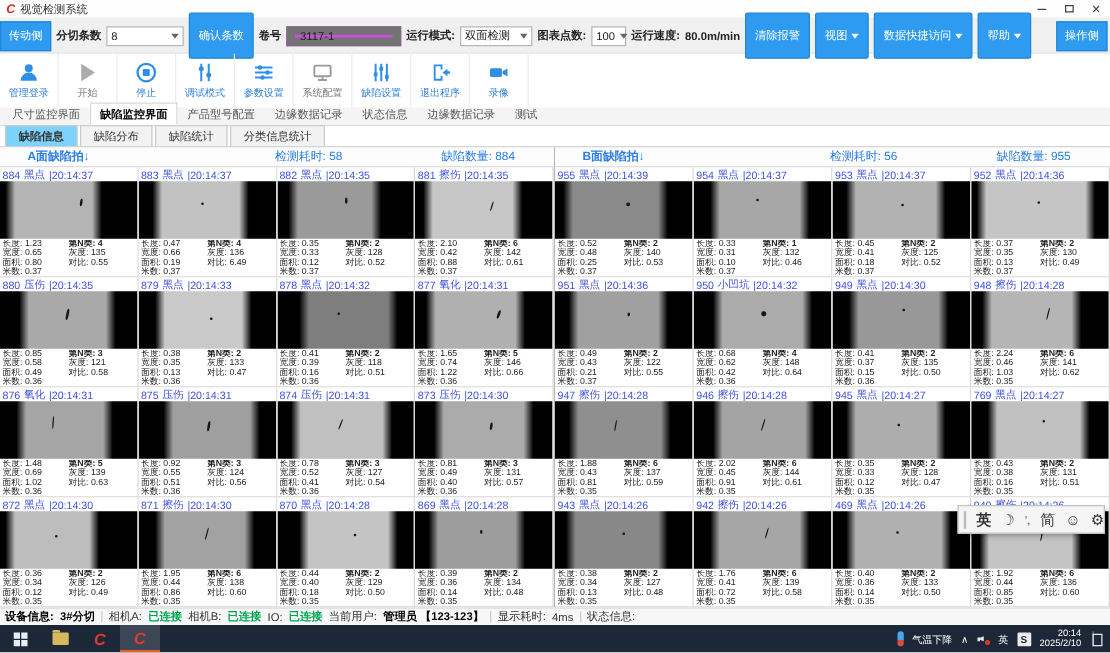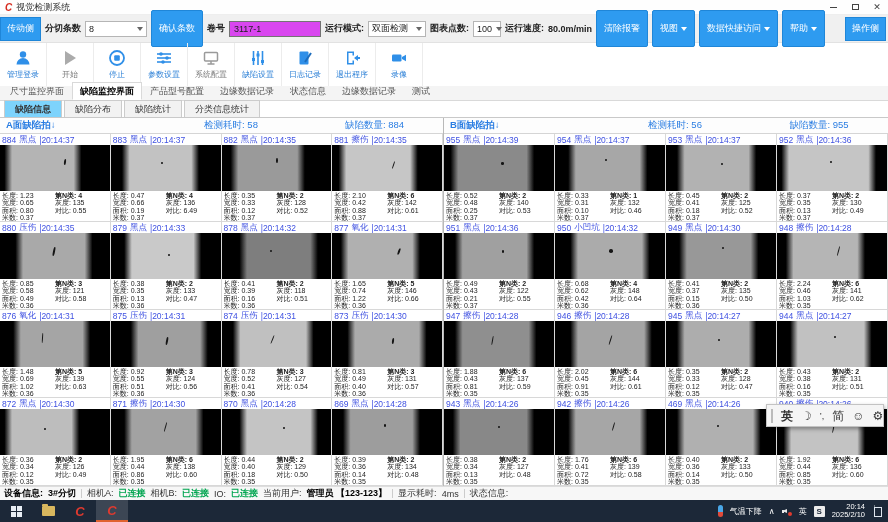--- a/index.html
+++ b/index.html
@@ -22,21 +22,21 @@
     font-size:9px; color:#222; gap:4px; padding-right:2px; border-bottom:1px solid #e2e2e2; }
   .btn-blue { background:#2e9bf0; color:#fff; border:1px solid #1f86d8; border-radius:2px;
     padding:11px 7px; display:flex; align-items:center; gap:3px; white-space:nowrap; }
   .side-btn { height:24px; border-radius:0; padding:0 6px; display:flex; align-items:center; }
   .lbl { font-weight:bold; white-space:nowrap; }
   .combo { background:#fff; border:1px solid #b5b5b5; height:16px; display:flex; align-items:center;
     padding:0 3px; gap:4px; justify-content:space-between; }
   .caret { width:0; height:0; border-left:3px solid transparent; border-right:3px solid transparent;
     border-top:4px solid #666; }
   .caret-w { border-top-color:#fff; }
-  .input { background:#d946ef; border:1px solid #737373; height:16px; display:flex; align-items:center; padding:0 4px; }
+  .input { background:#d946ef; border:7px solid #737373; height:16px; display:flex; align-items:center; padding:0 4px; }
   .speed-val { font-weight:bold; }
   .tb-spacer { flex:1; }
 
   
   .toolbar2 { height:43px; background:#fff; display:flex; align-items:stretch; }
   .action { width:47px; display:flex; flex-direction:column; align-items:center; justify-content:center;
     gap:2px; border-right:1px solid #ececec; }
   .action .alabel { font-size:8px; color:#2a7fd6; white-space:nowrap;font-family:Liberation Mono, monospace; }
   .action .alabel.gray { color:#777; }
 
@@ -50,21 +50,21 @@
   .subtabs { height:16px; display:flex; font-size:9px; background:#fff; padding-left:4px; align-items:flex-end; }
   .subtab { padding:2px 10px 1px; border:1px solid #ccc; border-bottom:none; background:#f2f2f2; color:#333;
     margin-right:2px; white-space:nowrap; }
   .subtab.active { background:#7dd3fc; font-weight:bold; }
 
   
   .panels { position:absolute; top:117px; left:0; right:0; height:369px; display:flex; border-top:1px solid #c9c9c9; }
   .panel { width:444px; display:flex; flex-direction:column; border-right:1px solid #b9b9b9; }
   .panel-head { height:16px; display:flex; align-items:center; font-size:9.5px; color:#2a7de2;
     border-bottom:1px solid #d5d5d5; background:#fdfdfd; }
-  .panel-title { font-weight:bold; margin-left:6px; width:150px; }
+  .panel-title { font-weight:bold; margin-left:22px; width:150px; }
   .panel-mid { width:150px; text-align:center; }
   .panel-right { flex:1; text-align:center; }
   .grid { flex:1; display:grid; grid-template-columns:repeat(4,1fr); grid-template-rows:repeat(4,1fr); }
   .cell { border-right:1px solid #d8d8d8; border-bottom:1px solid #d8d8d8; display:flex; flex-direction:column;
     overflow:hidden; background:#fff; }
   .cell-head { height:11px; font-size:8.5px; color:#3f51e1; display:flex; gap:3px; align-items:center;
     padding:0 2px; white-space:nowrap; overflow:hidden; }
   .cell-img { flex:1; position:relative; background:#777; }
   .mark { position:absolute; background:#151515; border-radius:45%; }
   .cell-info { height:30px; font-size:7px; line-height:7.4px; display:flex; padding:1px 2px 0; color:#222; }
@@ -195,20 +195,31 @@
     <div class="action">
       <svg width="18" height="18" viewBox="0 0 18 18">
           <circle cx="9" cy="9" r="7" fill="none" stroke="#2f8fe8" stroke-width="1.8"></circle>
           <rect x="6.2" y="6.2" width="5.6" height="5.6" rx="1" fill="#2f8fe8"></rect>
         </svg>
       <span class="alabel">停止</span>
     </div>
     <div class="action">
       <svg width="18" height="18" viewBox="0 0 18 18">
           <g stroke="#2f8fe8" stroke-width="1.6">
+            <line x1="6" y1="2" x2="6" y2="16"></line>
+            <line x1="12" y1="2" x2="12" y2="16"></line>
+          </g>
+          <circle cx="6" cy="6" r="2" fill="#2f8fe8"></circle>
+          <circle cx="12" cy="11" r="2" fill="#2f8fe8"></circle>
+        </svg>
+      <span class="alabel">调试模式</span>
+    </div>
+    <div class="action">
+      <svg width="18" height="18" viewBox="0 0 18 18">
+          <g stroke="#2f8fe8" stroke-width="1.6">
             <line x1="2" y1="5" x2="16" y2="5"></line>
             <line x1="2" y1="9" x2="16" y2="9"></line>
             <line x1="2" y1="13" x2="16" y2="13"></line>
           </g>
           <circle cx="6" cy="5" r="1.8" fill="#2f8fe8"></circle>
           <circle cx="12" cy="9" r="1.8" fill="#2f8fe8"></circle>
           <circle cx="8" cy="13" r="1.8" fill="#2f8fe8"></circle>
         </svg>
       <span class="alabel">参数设置</span>
     </div>
@@ -228,27 +239,20 @@
             <line x1="13.5" y1="2" x2="13.5" y2="16"></line>
           </g>
           <rect x="3" y="9" width="3" height="3" fill="#2f8fe8"></rect>
           <rect x="7.5" y="4.5" width="3" height="3" fill="#2f8fe8"></rect>
           <rect x="12" y="11" width="3" height="3" fill="#2f8fe8"></rect>
         </svg>
       <span class="alabel">缺陷设置</span>
     </div>
     <div class="action">
       <svg width="18" height="18" viewBox="0 0 18 18">
-          <rect x="3.5" y="2.5" width="9" height="13" rx="1" fill="#2f8fe8"></rect>
-          <line x1="15" y1="4" x2="9" y2="13" stroke="#1c6dbd" stroke-width="2"></line>
-        </svg>
-      <span class="alabel">日志记录</span>
-    </div>
-    <div class="action">
-      <svg width="18" height="18" viewBox="0 0 18 18">
           <path d="M4 2.5 h7 v4 h-1.5 v-2.5 h-4 v10 h4 v-2.5 h1.5 v4 h-7 z" fill="#2f8fe8"></path>
           <path d="M11 9 l4-3 v2 h2 v2 h-2 v2 z" fill="#2f8fe8"></path>
         </svg>
       <span class="alabel">退出程序</span>
     </div>
     <div class="action">
       <svg width="18" height="18" viewBox="0 0 18 18">
           <rect x="2" y="5.5" width="9.5" height="7" rx="1.2" fill="#2f8fe8"></rect>
           <path d="M12 8 L16 5.8 V12.2 L12 10 Z" fill="#2f8fe8"></path>
         </svg>
@@ -906,21 +910,21 @@
         </div>
         <div class="ci-col">
           <div class="ci-b"><span>第N类:</span> <span>2</span></div>
           <div><span>灰度:</span> <span>128</span></div>
           <div><span>对比:</span> <span>0.47</span></div>
         </div>
       </div>
     </div>
           <div class="cell">
       <div class="cell-head">
-        <span>944</span>
+        <span>769</span>
         <span>黑点</span>
         <span>|20:14:27</span>
       </div>
       <div class="cell-img" style="background: linear-gradient(90deg, rgb(0, 0, 0) 0%, rgb(0, 0, 0) 12%, rgb(193, 193, 193) 19%, rgb(193, 193, 193) 79%, rgb(0, 0, 0) 86%, rgb(0, 0, 0) 100%);">
               <div class="mark" style="left: 52%; top: 33%; width: 2px; height: 2px; transform: rotate(0deg);"></div>
             </div>
       <div class="cell-info">
         <div class="ci-col">
           <div><span>长度:</span> <span>0.43</span></div>
           <div><span>宽度:</span> <span>0.38</span></div>

